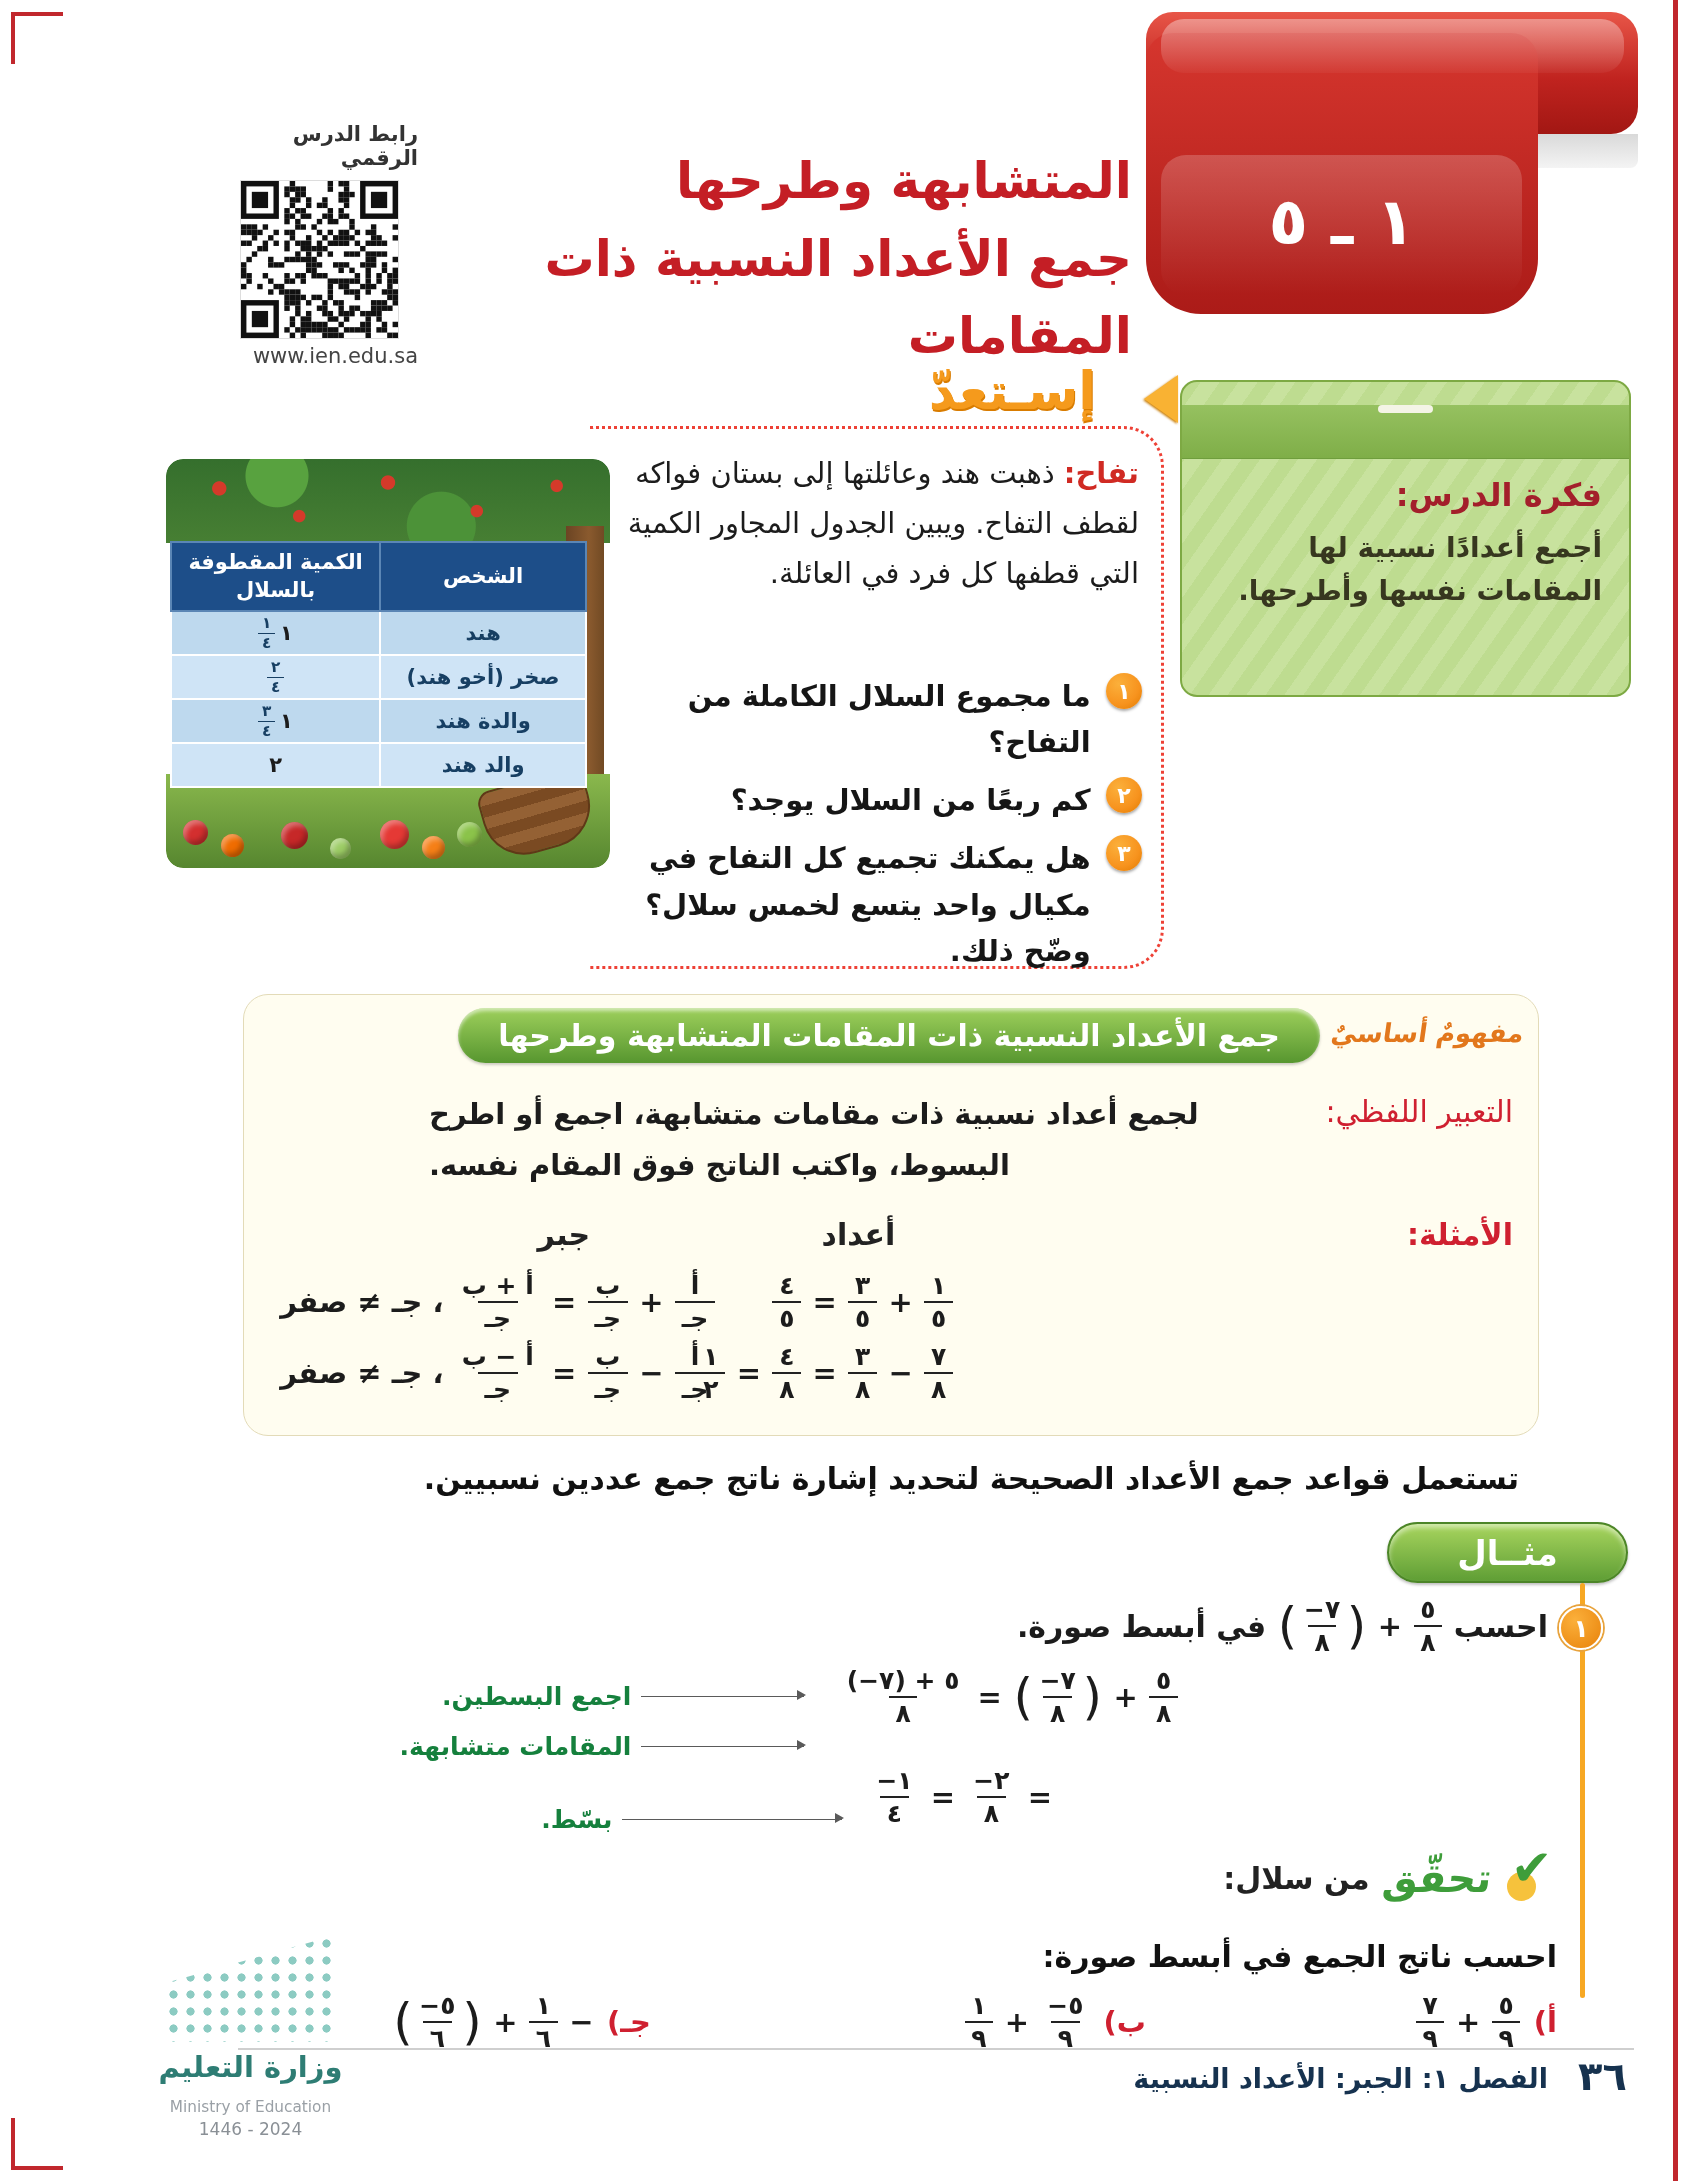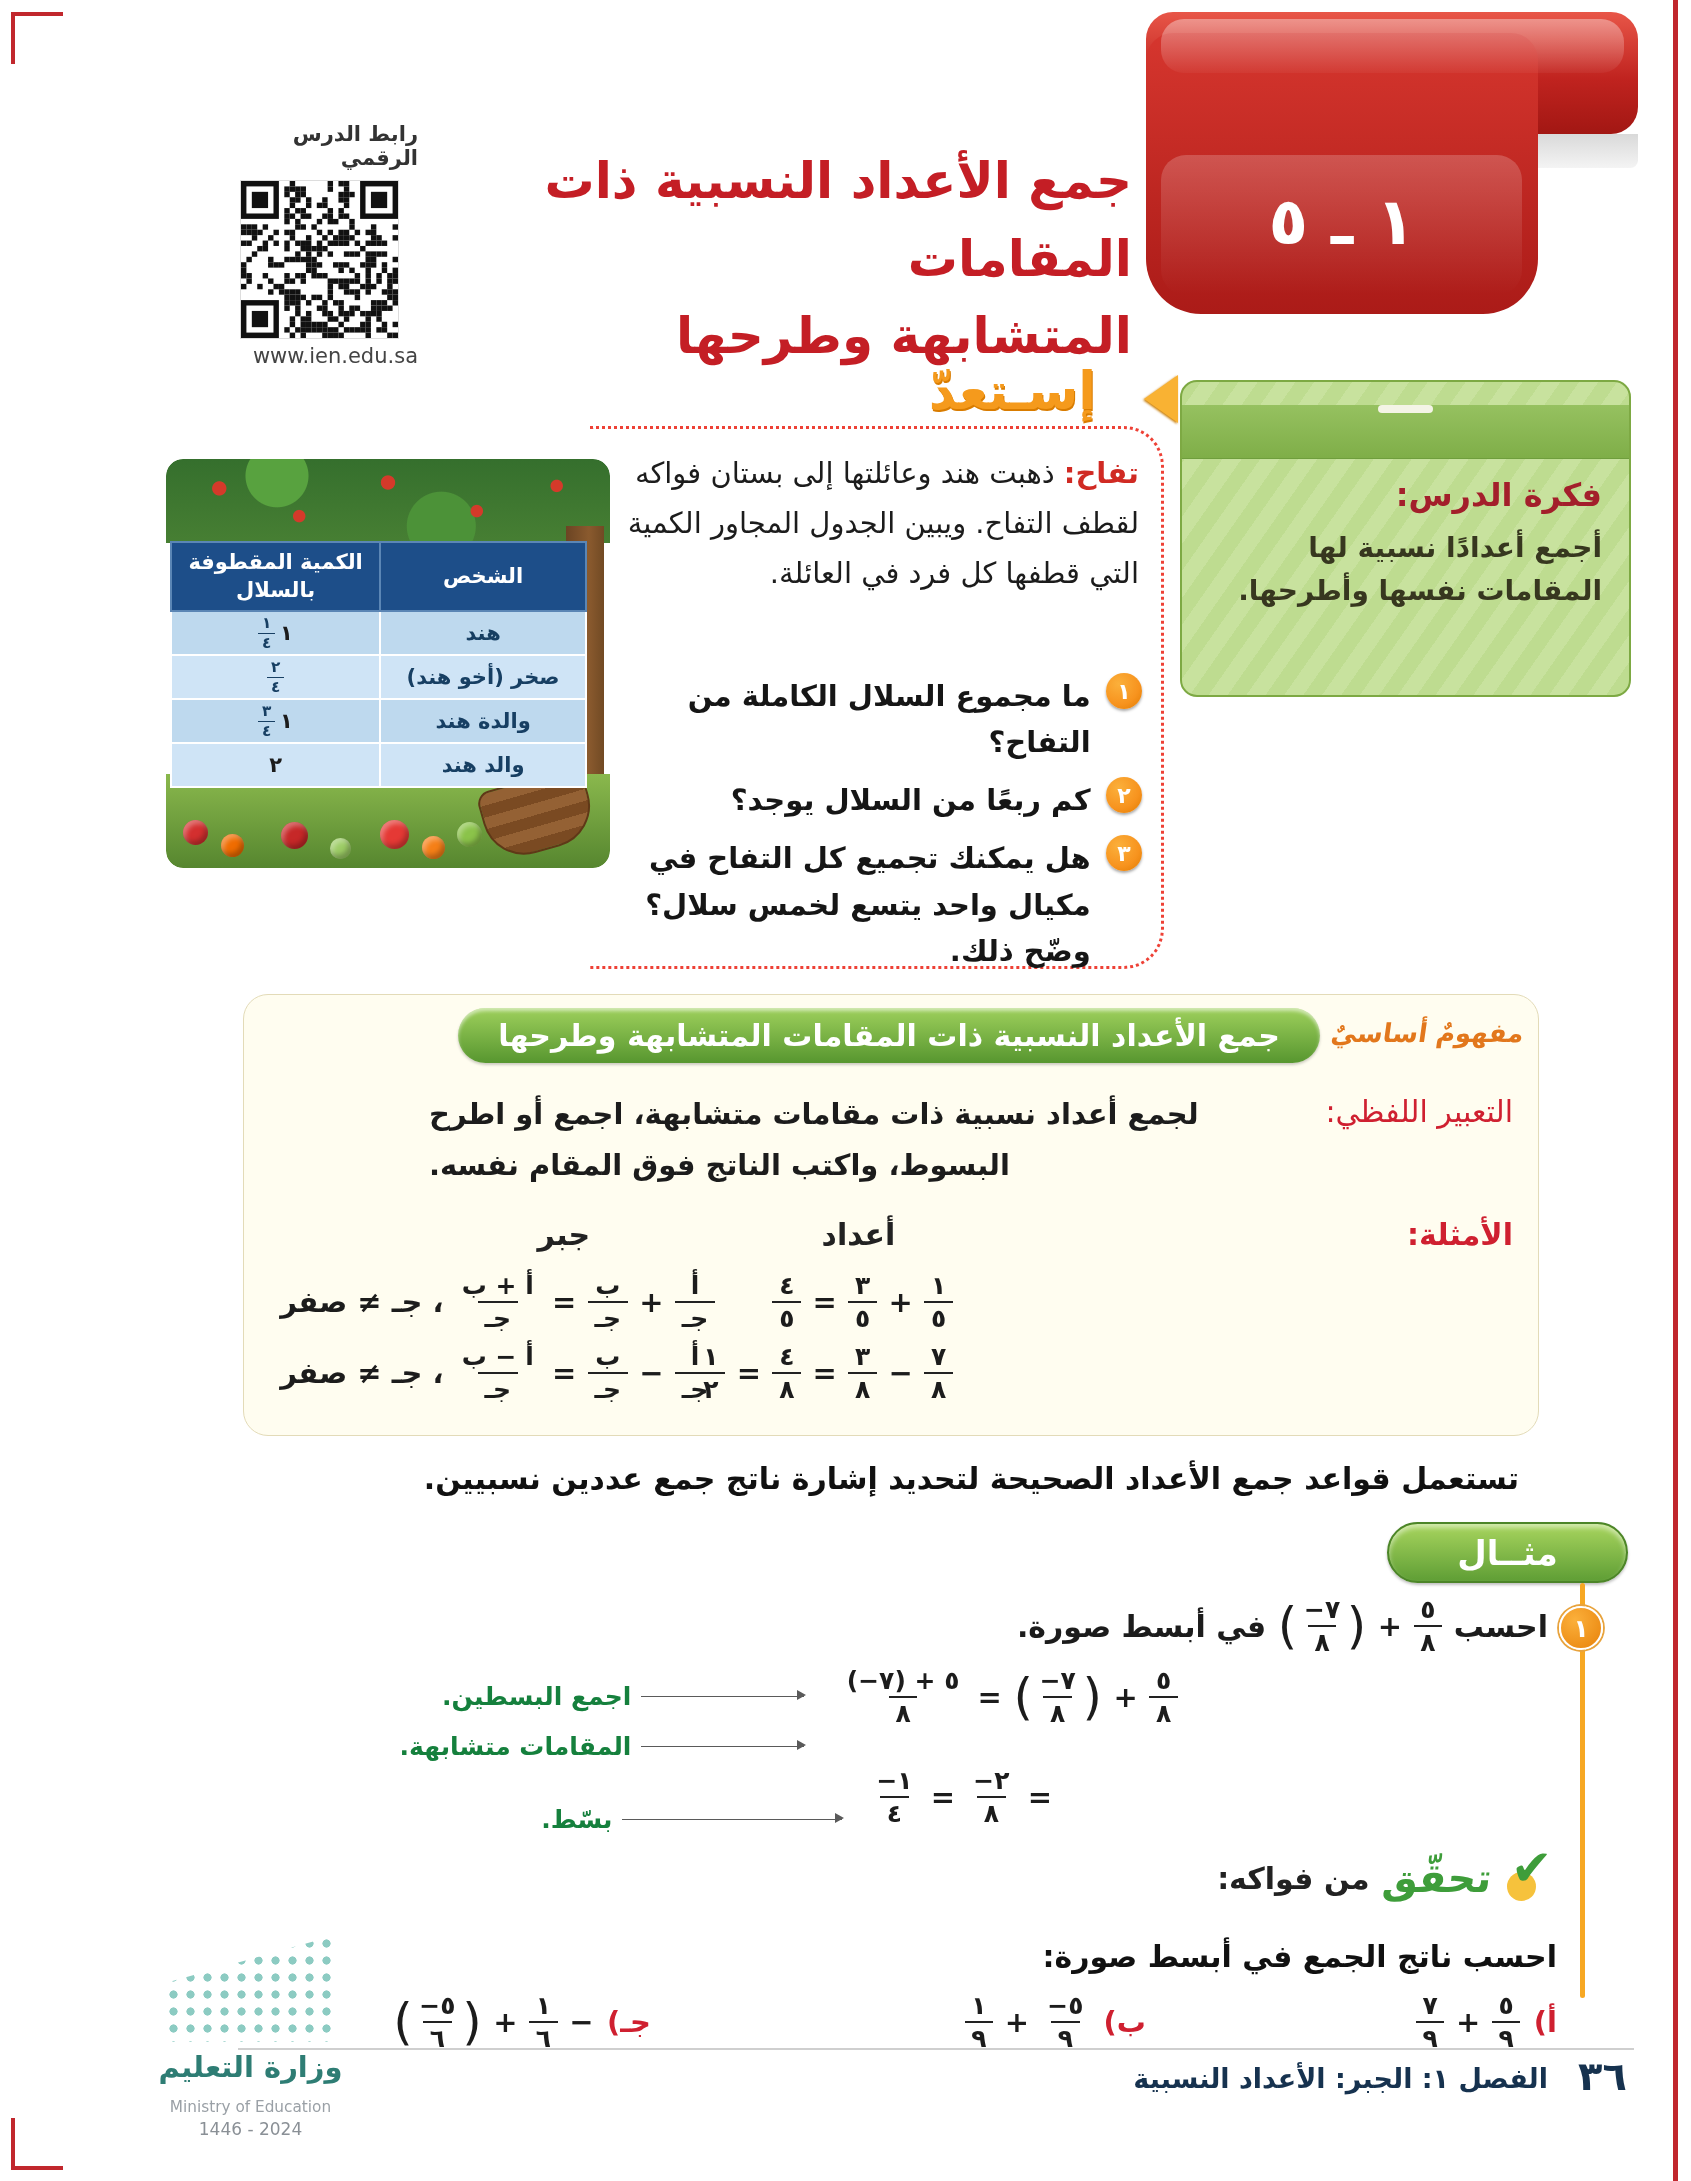--- a/index.html
+++ b/index.html
@@ -156,22 +156,22 @@
   <div class="lesson-badge">
     <div class="badge-bar"></div>
     <div class="badge-swoosh"></div>
     <div class="badge-tab"></div>
     <div class="badge-shine"></div>
     <div class="tab-shine"></div>
     <div class="badge-number">١ ـ ٥</div>
   </div>
 
   <div class="lesson-title">
+    <div>المتشابهة وطرحها</div>
     <div>جمع الأعداد النسبية ذات المقامات</div>
-    <div>المتشابهة وطرحها</div>
   </div>
 
   <div class="qr-block">
     <div class="qr-label">رابط الدرس الرقمي</div>
     <svg class="qr-code" viewBox="0 0 29 29" width="159" height="159" xmlns="http://www.w3.org/2000/svg">
       <rect width="29" height="29" fill="#ffffff"></rect>
       <g id="qr-cells" fill="#111111">
           <rect x="9" y="0" width="1" height="1"></rect>
           <rect x="16" y="0" width="1" height="1"></rect>
           <rect x="18" y="0" width="1" height="1"></rect>
@@ -733,21 +733,21 @@
     <span class="arrow"></span>
     <span class="ann-text">بسّط.</span>
   </div>
 
   <div class="check-title">
     <span class="check-icon">
       <span class="check-dot"></span>
       <span class="check-glyph">✔</span>
     </span>
     <span class="check-green">تحقّق</span>
-    <span class="check-rest">من فواكه:</span>
+    <span class="check-rest">من سلال:</span>
   </div>
   <div class="check-instruction">احسب ناتج الجمع في أبسط صورة:</div>
 
   <div class="prob prob-a">
     <span class="plabel">أ)</span>
     <span class="eq">
         <span class="frac">
           <span class="fn">٥</span>
           <span class="fd">٩</span>
         </span>

